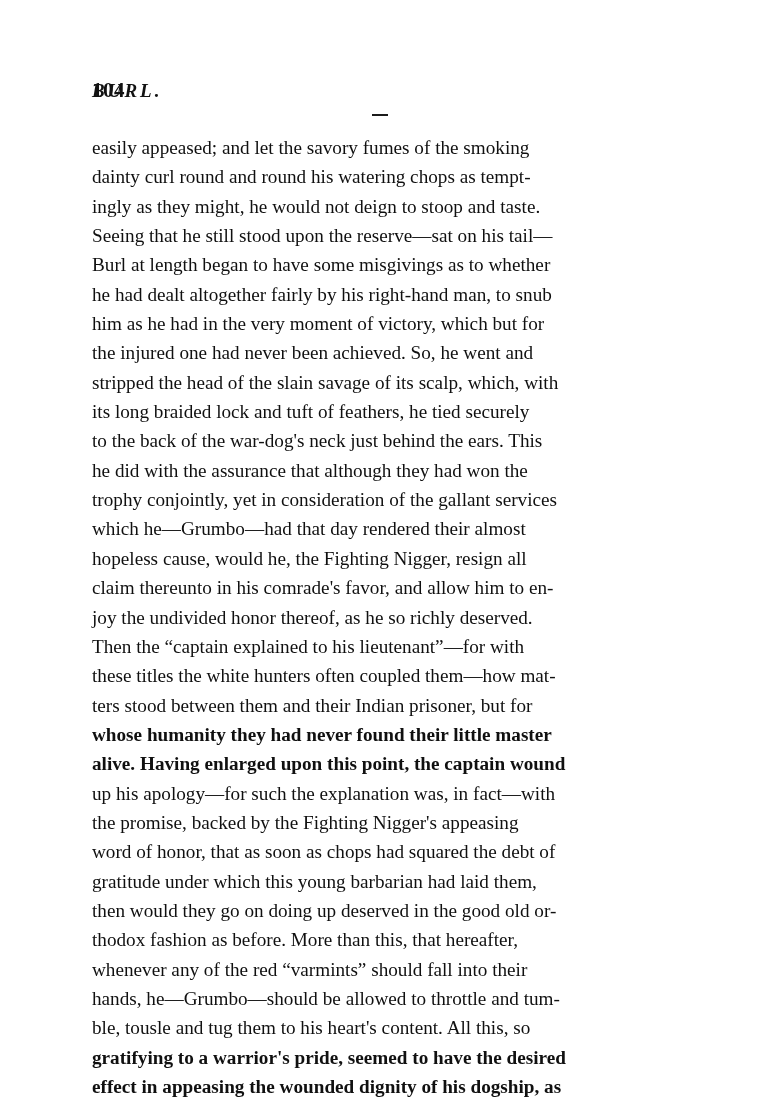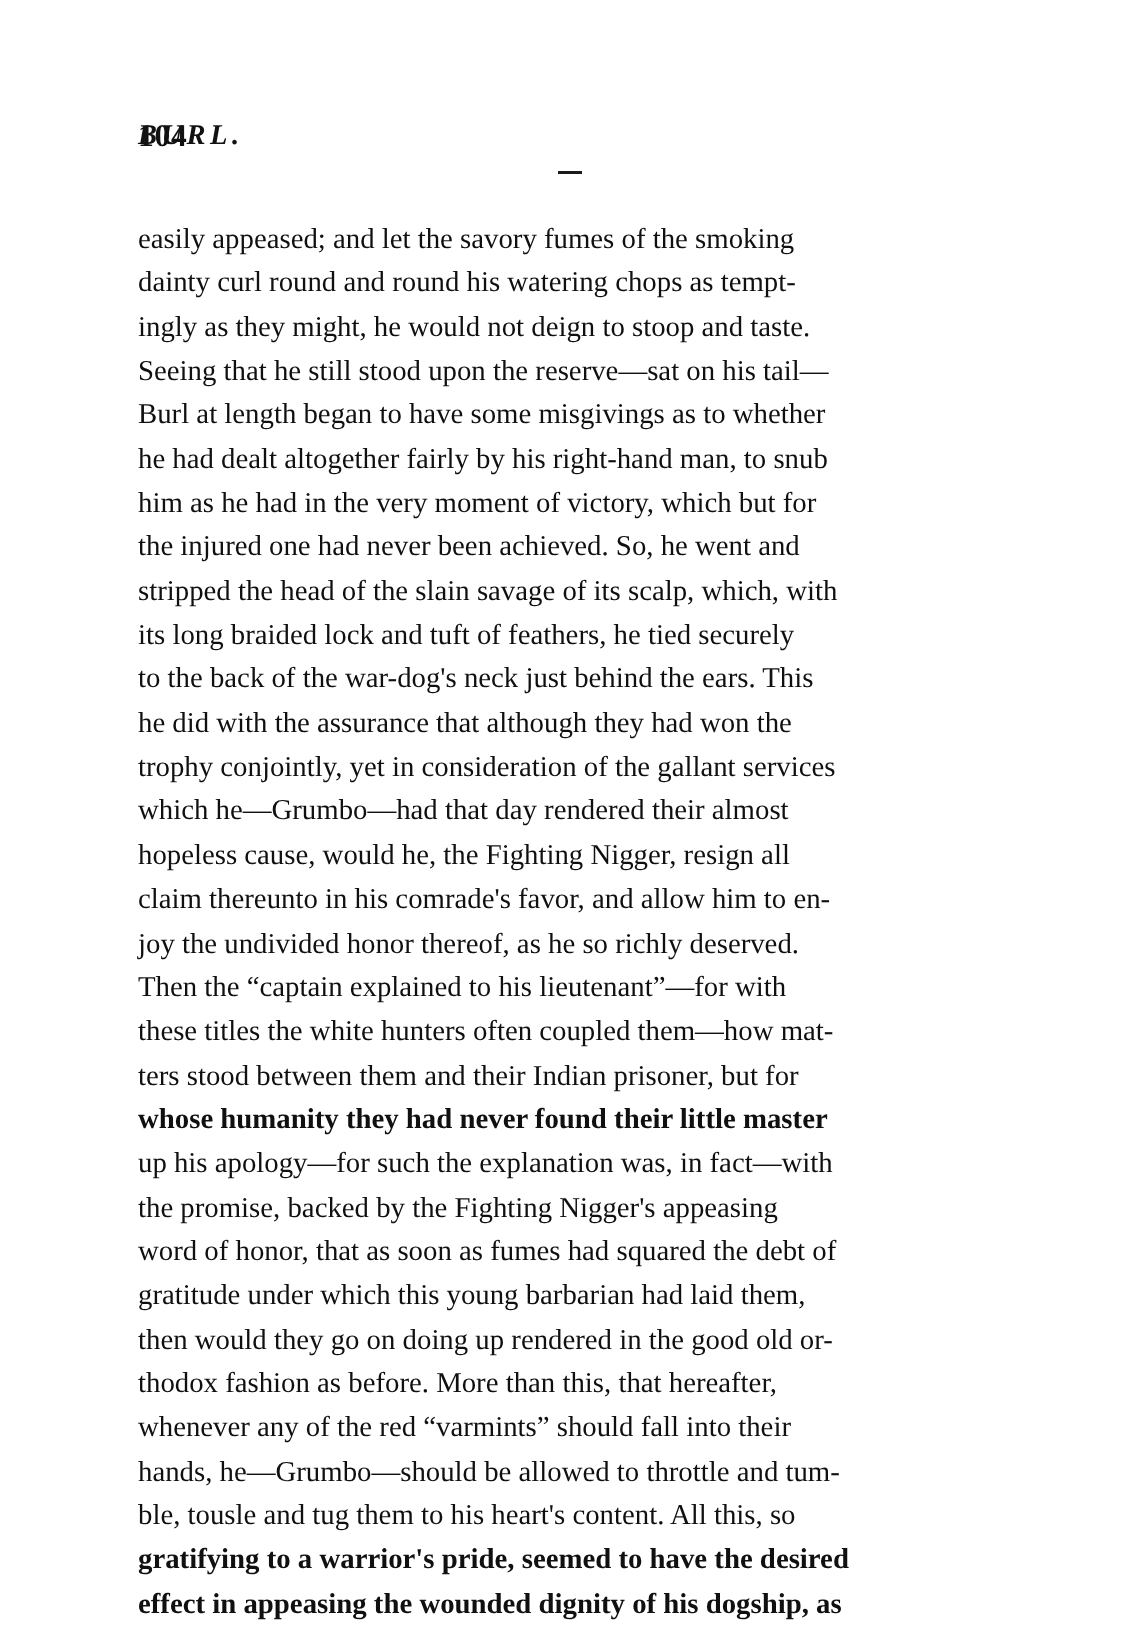--- a/index.html
+++ b/index.html
@@ -56,21 +56,20 @@
     transform: translateX(-50%);
     width: 16px;
     height: 2px;
     background: #1b1b1b;
   }
   .body-text {
     position: absolute;
     top: 133px;
     left: 92px;
     width: 578px;
-    margin-top: 12px;
   }
   .line {
     display: block;
     font-size: 19.2px;
     line-height: 29.35px;
     white-space: nowrap;
     font-family: "Liberation Serif", serif;
     color: #101010;
   }
   .bold {
@@ -104,25 +103,26 @@
     <span class="line">he did with the assurance that although they had won the</span>
     <span class="line">trophy conjointly, yet in consideration of the gallant services</span>
     <span class="line">which he—Grumbo—had that day rendered their almost</span>
     <span class="line">hopeless cause, would he, the Fighting Nigger, resign all</span>
     <span class="line">claim thereunto in his comrade's favor, and allow him to en-</span>
     <span class="line">joy the undivided honor thereof, as he so richly deserved.</span>
     <span class="line">Then the “captain explained to his lieutenant”—for with</span>
     <span class="line">these titles the white hunters often coupled them—how mat-</span>
     <span class="line">ters stood between them and their Indian prisoner, but for</span>
     <span class="line bold">whose humanity they had never found their little master</span>
+    <span class="line bold">alive.   Having enlarged upon this point, the captain wound</span>
     <span class="line">up his apology—for such the explanation was, in fact—with</span>
     <span class="line">the promise, backed by the Fighting Nigger's appeasing</span>
-    <span class="line">word of honor, that as soon as fumes had squared the debt of</span>
+    <span class="line">word of honor, that as soon as chops had squared the debt of</span>
     <span class="line">gratitude under which this young barbarian had laid them,</span>
-    <span class="line">then would they go on doing up rendered in the good old or-</span>
+    <span class="line">then would they go on doing up deserved in the good old or-</span>
     <span class="line">thodox fashion as before.   More than this, that hereafter,</span>
     <span class="line">whenever any of the red “varmints” should fall into their</span>
     <span class="line">hands, he—Grumbo—should be allowed to throttle and tum-</span>
     <span class="line">ble, tousle and tug them to his heart's content.   All this, so</span>
     <span class="line bold">gratifying to a warrior's pride, seemed to have the desired</span>
     <span class="line bold">effect in appeasing the wounded dignity of his dogship, as</span>
 
   </div>
 
 </div>

